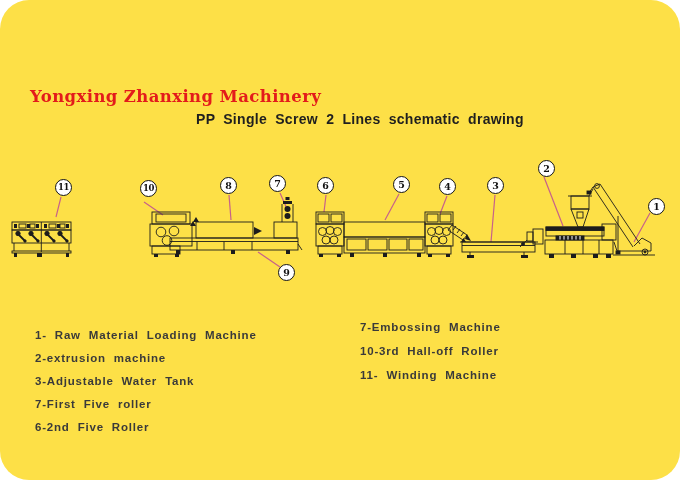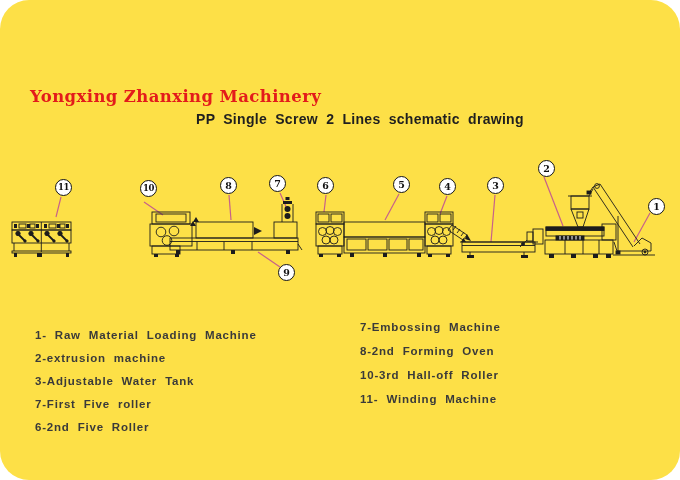--- a/index.html
+++ b/index.html
@@ -283,18 +283,17 @@
 
   <div class="legend-col legend-left">
     <div class="legend-item">1- Raw Material Loading Machine</div>
     <div class="legend-item">2-extrusion machine</div>
     <div class="legend-item">3-Adjustable Water Tank</div>
     <div class="legend-item">7-First Five roller</div>
     <div class="legend-item">6-2nd Five Roller</div>
   </div>
   <div class="legend-col legend-right">
     <div class="legend-item">7-Embossing Machine</div>
-    <div class="legend-item">8-2nd Forming Oven</div>
     <div class="legend-item">10-3rd Hall-off Roller</div>
     <div class="legend-item">11- Winding Machine</div>
   </div>
 
 </div>
 
 </body></html>

